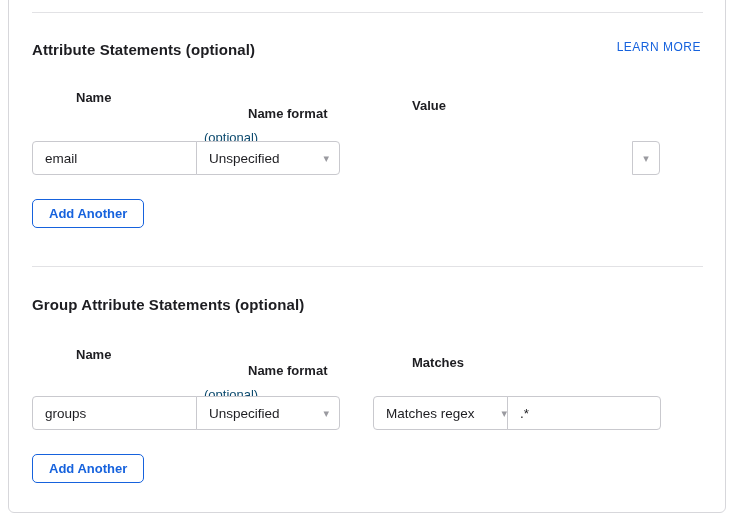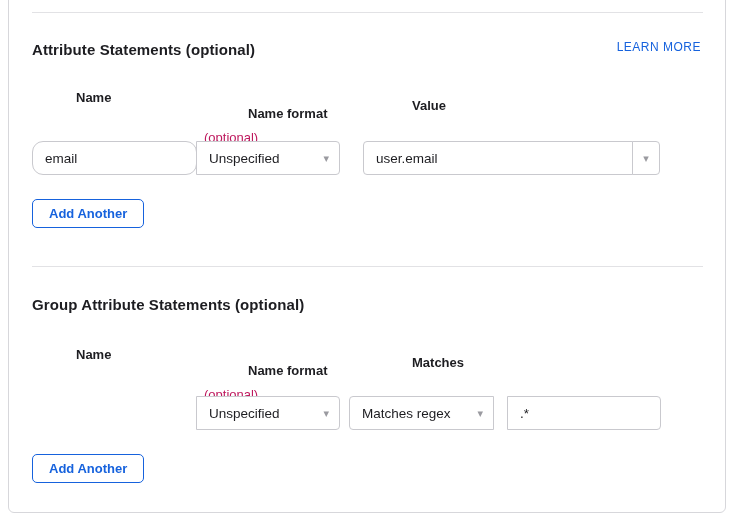--- a/index.html
+++ b/index.html
@@ -35,21 +35,21 @@
     position: absolute; right: 24px; top: 63px;
     font-size: 12px; font-weight: 500; color: #1662dd;
     letter-spacing: 0.5px; text-decoration: none; cursor: pointer; padding-left: 21px;
   }
   .col-header {
     position: absolute;
     font-size: 13px; font-weight: 700; color: #1d1d21; padding-left: 44px;
   }
   .optional-note {
     position: absolute;
-    font-size: 13px; font-weight: 400; color: #be185d;
+    font-size: 13px; font-weight: 400; color: #0c4a6e;
   }
   .hdr-r1 { top: 113px; }
   .opt-r1 { top: 137px; }
   .hdr-r2 { top: 370px; }
   .opt-r2 { top: 394px; }
   .c1 { left: 23px; }
   .c2 { left: 195px; margin-top: 16px; }
   .c3 { left: 359px; margin-top: 8px; }
   .field {
     position: absolute; box-sizing: border-box; height: 34px;
@@ -100,51 +100,51 @@
 
     <div class="section-title t1">Attribute Statements (optional)</div>
 
     <a class="learn-more">LEARN MORE</a>
 
     <div class="col-header hdr-r1 c1">Name</div>
     <div class="col-header hdr-r1 c2">Name format</div>
     <div class="optional-note opt-r1 c2">(optional)</div>
     <div class="col-header hdr-r1 c3">Value</div>
 
-    <input class="field rad-l row1" style="left: 23px; width: 165px; border-radius: 11px;" type="text" value="email">
+    <input class="field rad-l row1" style="left: 23px; width: 165px;" type="text" value="email">
 
     <div class="field select rad-r row1" style="left:187px; width:144px;">
       <span class="label">Unspecified</span>
       <span class="caret">▾</span>
     </div>
 
-    <input class="field rad-l row1" style="left: 354px; width: 270px;" type="text" value="user.email">
 
     <div class="field caret-btn rad-r row1" style="left:623px; width:28px;">
       <span class="caret">▾</span>
     </div>
 
     <button class="btn-outline b1">Add Another</button>
 
     <div class="divider d2"></div>
 
     <div class="section-title t2">Group Attribute Statements (optional)</div>
 
     <div class="col-header hdr-r2 c1">Name</div>
     <div class="col-header hdr-r2 c2">Name format</div>
     <div class="optional-note opt-r2 c2">(optional)</div>
     <div class="col-header hdr-r2 c3">Matches</div>
 
+    <input class="field rad-l row2" style="left: 23px; width: 165px;" type="text" value="groups">
 
     <div class="field select rad-r row2" style="left:187px; width:144px;">
       <span class="label">Unspecified</span>
       <span class="caret">▾</span>
     </div>
 
-    <div class="field select rad-l row2" style="left:340px; width:145px;text-align:right;">
+    <div class="field select rad-l row2" style="left:364px; width:145px;text-align:right;">
       <span class="label">Matches regex</span>
       <span class="caret">▾</span>
     </div>
 
     <input class="field rad-r row2" style="left: 498px; width: 154px;" type="text" value=".*">
 
     <button class="btn-outline b2">Add Another</button>
 
   </div>
 </div>

